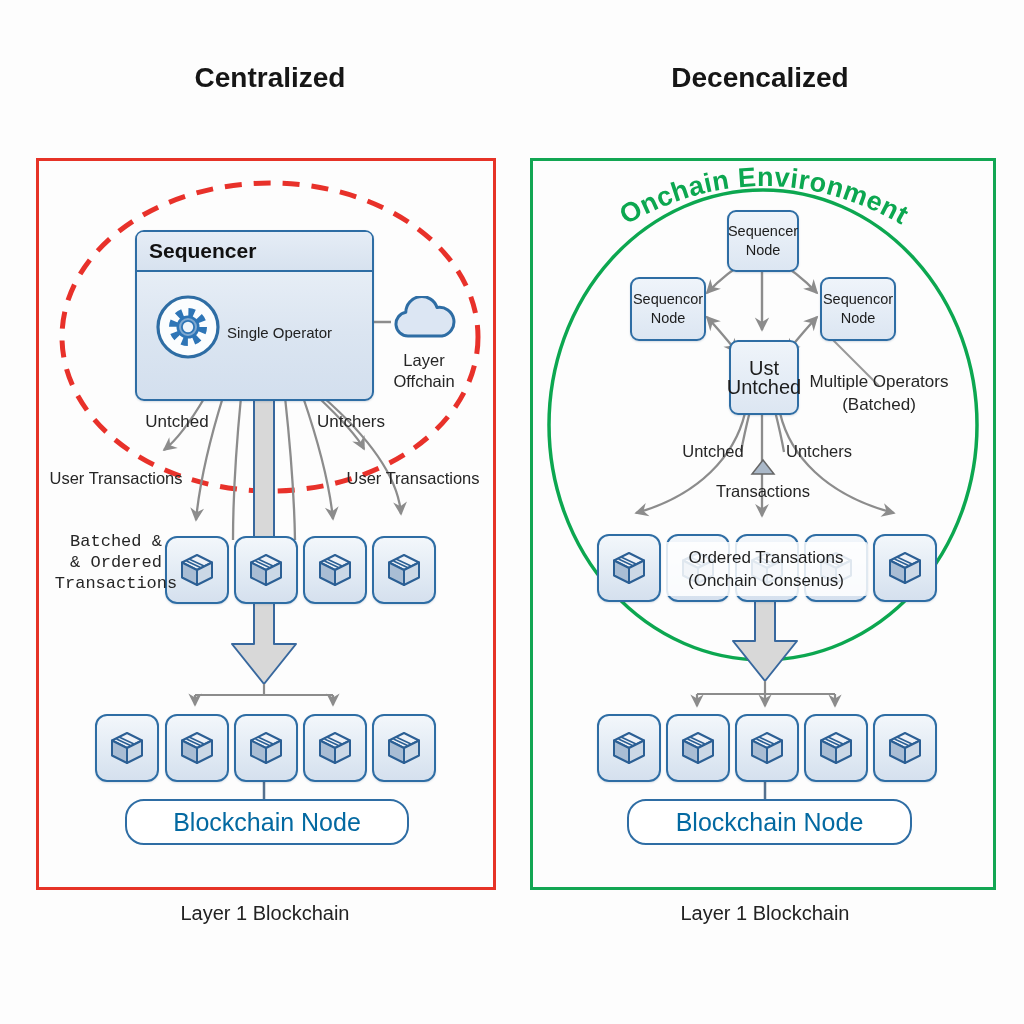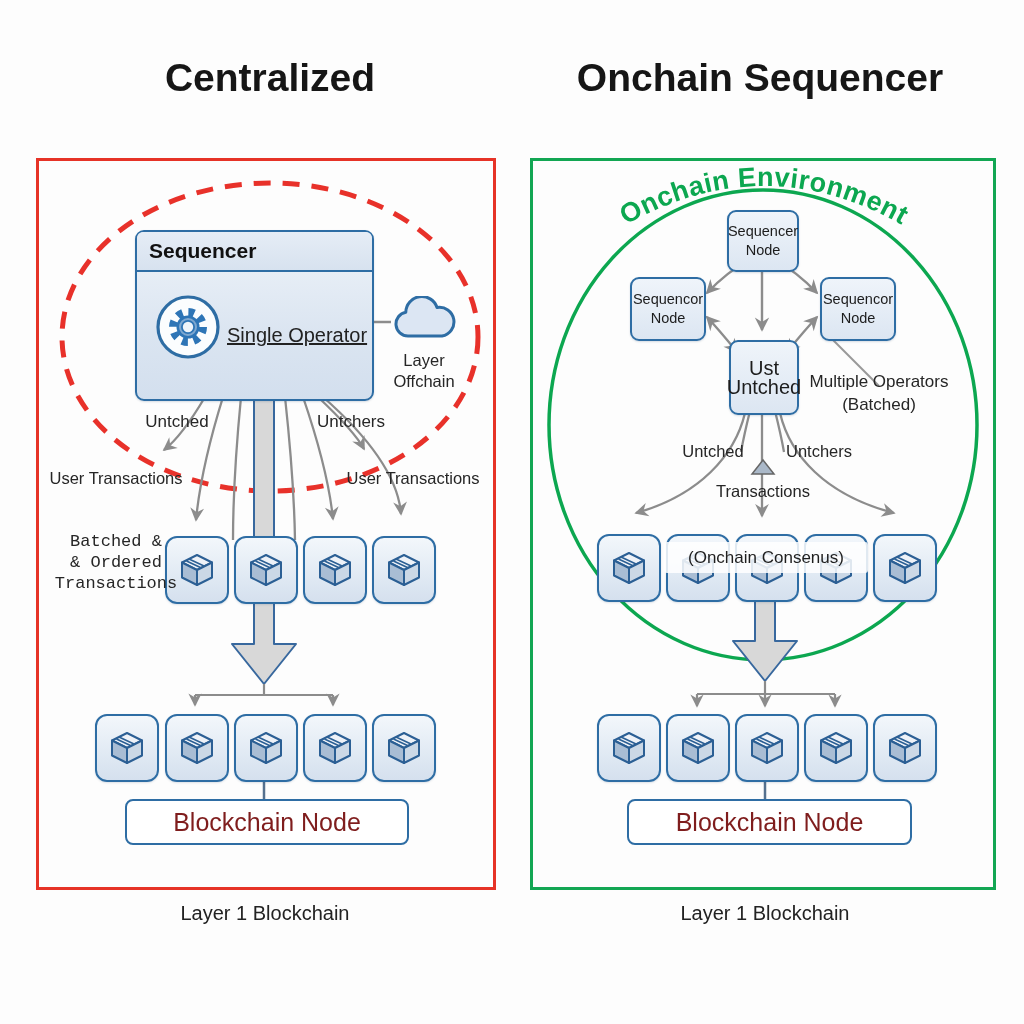--- a/index.html
+++ b/index.html
@@ -2,43 +2,43 @@
 <html><head>
 <meta charset="utf-8">
 <style>
   html,body{margin:0;padding:0;background:#ffffff;}
   .stage{position:relative;width:1024px;height:1024px;background:#fdfdfd;overflow:hidden;
          font-family:"Liberation Sans",sans-serif;color:#1d1d1d;}
   svg.connectors{position:absolute;left:0;top:0;z-index:1;}
   .panel{position:absolute;z-index:2;background:transparent;}
   .panel.red{border:3px solid #e63327;}
   .panel.green{border:3px solid #12a653;}
-  .title{position:absolute;z-index:3;text-align:center;font-weight:bold;font-size:39px;line-height:40px;color:#161616;}
+  .title{position:absolute;z-index:3;text-align:center;font-weight:bold;font-size:28px;line-height:40px;color:#161616;}
   .bluebox{position:absolute;z-index:3;border:2.5px solid #2e6da4;border-radius:9px;
            background:linear-gradient(180deg,#eef3f9 0%,#dbe5f1 60%,#d3dfee 100%);
            box-shadow:0 1px 2px rgba(40,70,110,.18);}
   .seq-header{height:38px;border-bottom:2.5px solid #2e6da4;display:flex;align-items:center;
               padding-left:12px;font-weight:bold;font-size:21px;background:linear-gradient(180deg,#e6edf6,#d7e2ef);
               border-radius:6px 6px 0 0;color:#111;}
   .blk{position:absolute;z-index:3;width:60px;height:64px;border:2.5px solid #2e6da4;border-radius:12px;
        background:linear-gradient(180deg,#f3f7fb 0%,#dde7f2 70%,#d5e0ee 100%);
        display:flex;align-items:center;justify-content:center;box-shadow:0 1px 2px rgba(40,70,110,.15);}
   .lbl{position:absolute;z-index:4;transform:translateX(-50%);white-space:nowrap;font-size:17px;color:#262626;}
   .lbl.center{text-align:center;white-space:normal;}
   .node-box{position:absolute;z-index:3;border:2.5px solid #2e6da4;border-radius:9px;
             background:linear-gradient(180deg,#eff4fa 0%,#dce6f2 100%);
             display:flex;flex-direction:column;align-items:center;justify-content:center;
             font-size:15px;line-height:19px;color:#1c1c1c;text-align:center;box-shadow:0 1px 2px rgba(40,70,110,.18);}
-  .bcnode{position:absolute;z-index:3;border:2.5px solid #2e6da4;border-radius:8px;background:#ffffff;
-          display:flex;align-items:center;justify-content:center;font-size:25px;color:#7f1d1d;}
+  .bcnode{position:absolute;z-index:3;border:2.5px solid #2e6da4;border-radius:19px;background:#ffffff;
+          display:flex;align-items:center;justify-content:center;font-size:25px;color:#0369a1;}
   .footer{position:absolute;z-index:3;text-align:center;font-size:20px;color:#222;}
   .overlay-txt{position:absolute;z-index:5;background:rgba(255,255,255,.85);text-align:center;
                font-size:17px;line-height:23px;color:#1f1f1f;padding:4px 2px;border-radius:3px;}
   .gear{position:absolute;left:18px;top:62px;}
-  .seq-op{position:absolute;left:90px;top:92px;font-size:20px;color:#222;white-space:nowrap;text-decoration:underline;}
+  .seq-op{position:absolute;left:90px;top:92px;font-size:15px;color:#222;white-space:nowrap;}
   .cloud-wrap{position:absolute;left:391px;top:296px;z-index:3;}
 </style>
 </head>
 <body>
 
 <div class="stage">
 
   <svg class="connectors" width="1024" height="1024" viewBox="0 0 1024 1024">
     <defs>
       <marker id="ah" viewBox="0 0 10 10" refX="7.5" refY="5" markerWidth="7.5" markerHeight="7.5" orient="auto-start-reverse">
@@ -113,21 +113,21 @@
       <path d="M835 694 V706" marker-end="url(#ah)"></path>
     </g>
 
     <path d="M765 779 V799" stroke="#55718f" stroke-width="2.5" fill="none"></path>
   </svg>
 
   <div class="title" style="left:40px;top:58px;width:460px;">
     <div>Centralized</div>
   </div>
   <div class="title" style="left:530px;top:58px;width:460px;">
-    <div>Onchain Sequencer</div>
+    <div>Decencalized</div>
   </div>
 
   <div class="panel red" style="left:36px;top:158px;width:454px;height:726px;"></div>
   <div class="panel green" style="left:530px;top:158px;width:460px;height:726px;"></div>
 
   <div class="bluebox" style="left:135px;top:230px;width:235px;height:167px;">
     <div class="seq-header">Sequencer</div>
     <svg class="gear" width="66" height="66" viewBox="0 0 66 66">
       <circle cx="33" cy="33" r="30" fill="#fbfdfe" stroke="#2e6da4" stroke-width="3.2"></circle>
       <circle cx="33" cy="33" r="14.5" fill="none" stroke="#2e75b6" stroke-width="9" stroke-dasharray="5.7 5.68"></circle>
@@ -253,20 +253,21 @@
         <use href="#cube"></use>
       </svg>
     </div>
   <div class="blk" style="left:873px;top:534px;">
       <svg width="40" height="40">
         <use href="#cube"></use>
       </svg>
     </div>
 
   <div class="overlay-txt" style="left:664px;top:542px;width:200px;">
+    <div>Ordered Transations</div>
     <div>(Onchain Consenus)</div>
   </div>
 
   <div class="blk" style="left:597px;top:714px;">
       <svg width="40" height="40">
         <use href="#cube"></use>
       </svg>
     </div>
   <div class="blk" style="left:666px;top:714px;">
       <svg width="40" height="40">

